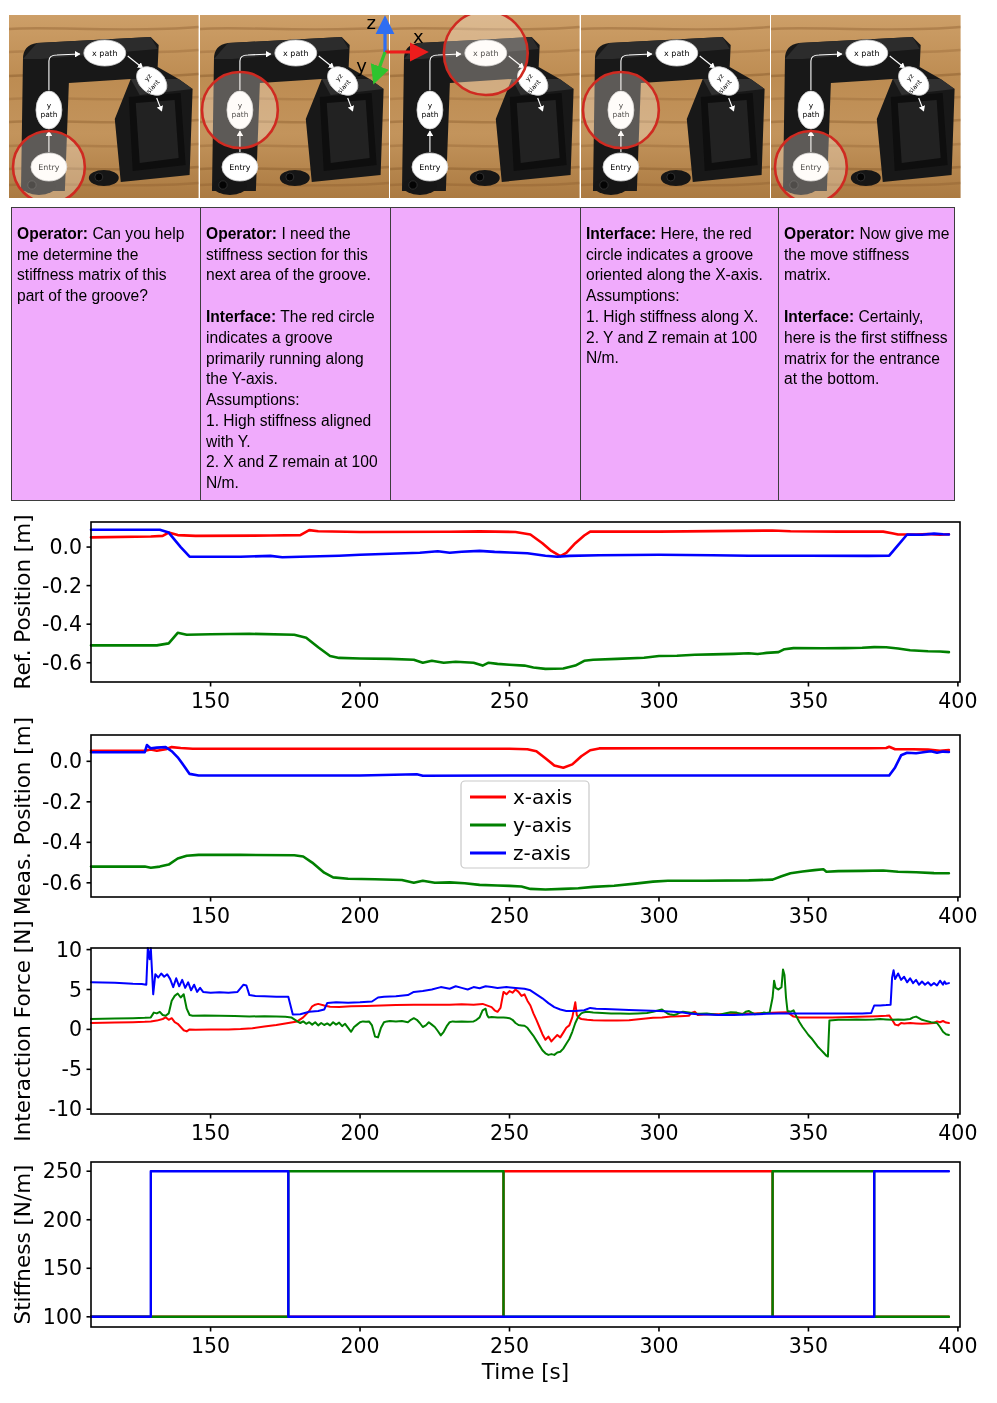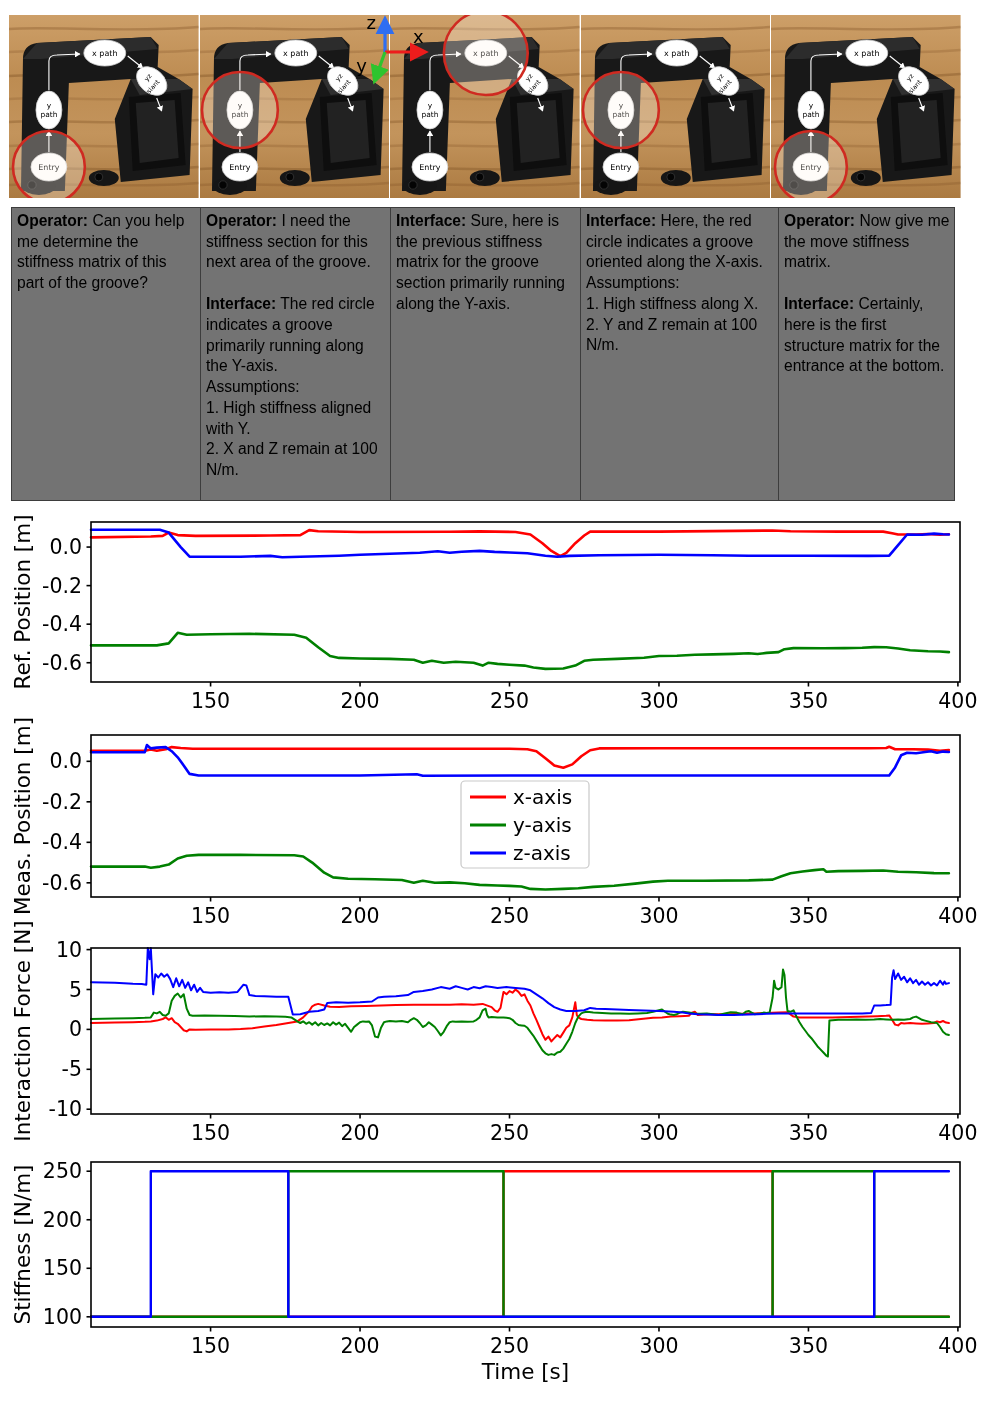--- a/index.html
+++ b/index.html
@@ -7,21 +7,21 @@
         font-family:"Liberation Sans",sans-serif;}
   
   #photo-row{position:absolute;left:9px;top:15px;width:952px;height:183px;display:flex;gap:1px;}
   .photo{flex:1 1 0;height:183px;overflow:hidden;}
   .photo svg{display:block;width:100%;height:100%;}
   #axes-overlay{position:absolute;left:345px;top:3px;width:95px;height:92px;z-index:5;}
   
   #dialogue-row{position:absolute;left:11px;top:207px;display:grid;
                 grid-template-columns:190px 190px 190px 198px 176px;}
   .dlg-box{border:1px solid #3d3d3d;margin-left:-1px;height:294px;box-sizing:border-box;
-           padding:3px 4px 2px 5px;background:#737373;font-size:15.6px;line-height:1.33;color:#000;overflow:hidden;}
+           padding:16px 4px 2px 5px;background:#f0abfc;font-size:15.6px;line-height:1.33;color:#000;overflow:hidden;}
   .dlg-box:first-child{margin-left:0;}
   .para{margin:0;white-space:pre-line;}
   .para.spaced{margin-top:21px;}
   .speaker{font-weight:bold;}
   
   #charts{position:absolute;left:0;top:505px;width:997px;height:898px;}
   text{user-select:none;}
 </style>
 </head>
 <body>
@@ -305,31 +305,30 @@
       <p class="para"><span class="speaker">Operator:</span> <span>Can you help me determine the stiffness matrix of this part of the groove?</span></p>
     </div>
     <div class="dlg-box">
       <p class="para"><span class="speaker">Operator:</span> <span>I need the stiffness section for this next area of the groove.</span></p>
       <p class="para spaced"><span class="speaker">Interface:</span> <span>The red circle indicates a groove primarily running along the Y-axis.
 Assumptions:
 1. High stiffness aligned with Y.
 2. X and Z remain at 100 N/m.</span></p>
     </div>
     <div class="dlg-box">
-      <p class="para"><span class="speaker">Interface:</span> <span>Sure, here is the previous stiffness matrix for the groove section primarily running along the Y-axis.</span></p>
     </div>
     <div class="dlg-box">
       <p class="para"><span class="speaker">Interface:</span> <span>Here, the red circle indicates a groove oriented along the X-axis.
 Assumptions:
 1. High stiffness along X.
 2. Y and Z remain at 100 N/m.</span></p>
     </div>
     <div class="dlg-box">
       <p class="para"><span class="speaker">Operator:</span> <span>Now give me the move stiffness matrix.</span></p>
-      <p class="para spaced"><span class="speaker">Interface:</span> <span>Certainly, here is the first structure matrix for the entrance at the bottom.</span></p>
+      <p class="para spaced"><span class="speaker">Interface:</span> <span>Certainly, here is the first stiffness matrix for the entrance at the bottom.</span></p>
     </div>
   </div>
 
   <svg id="charts" viewBox="0 505 997 898">
       <g>
         <line x1="210.57344341245272" y1="682" x2="210.57344341245272" y2="686.5" stroke="#000" stroke-width="1.6"></line>
         <text x="210.57344341245272" y="708" font-size="20.5" text-anchor="middle" fill="#000" font-family="&quot;DejaVu Sans&quot;, sans-serif">150</text>
         <line x1="360.0402476780186" y1="682" x2="360.0402476780186" y2="686.5" stroke="#000" stroke-width="1.6"></line>
         <text x="360.0402476780186" y="708" font-size="20.5" text-anchor="middle" fill="#000" font-family="&quot;DejaVu Sans&quot;, sans-serif">200</text>
         <line x1="509.5070519435845" y1="682" x2="509.5070519435845" y2="686.5" stroke="#000" stroke-width="1.6"></line>

